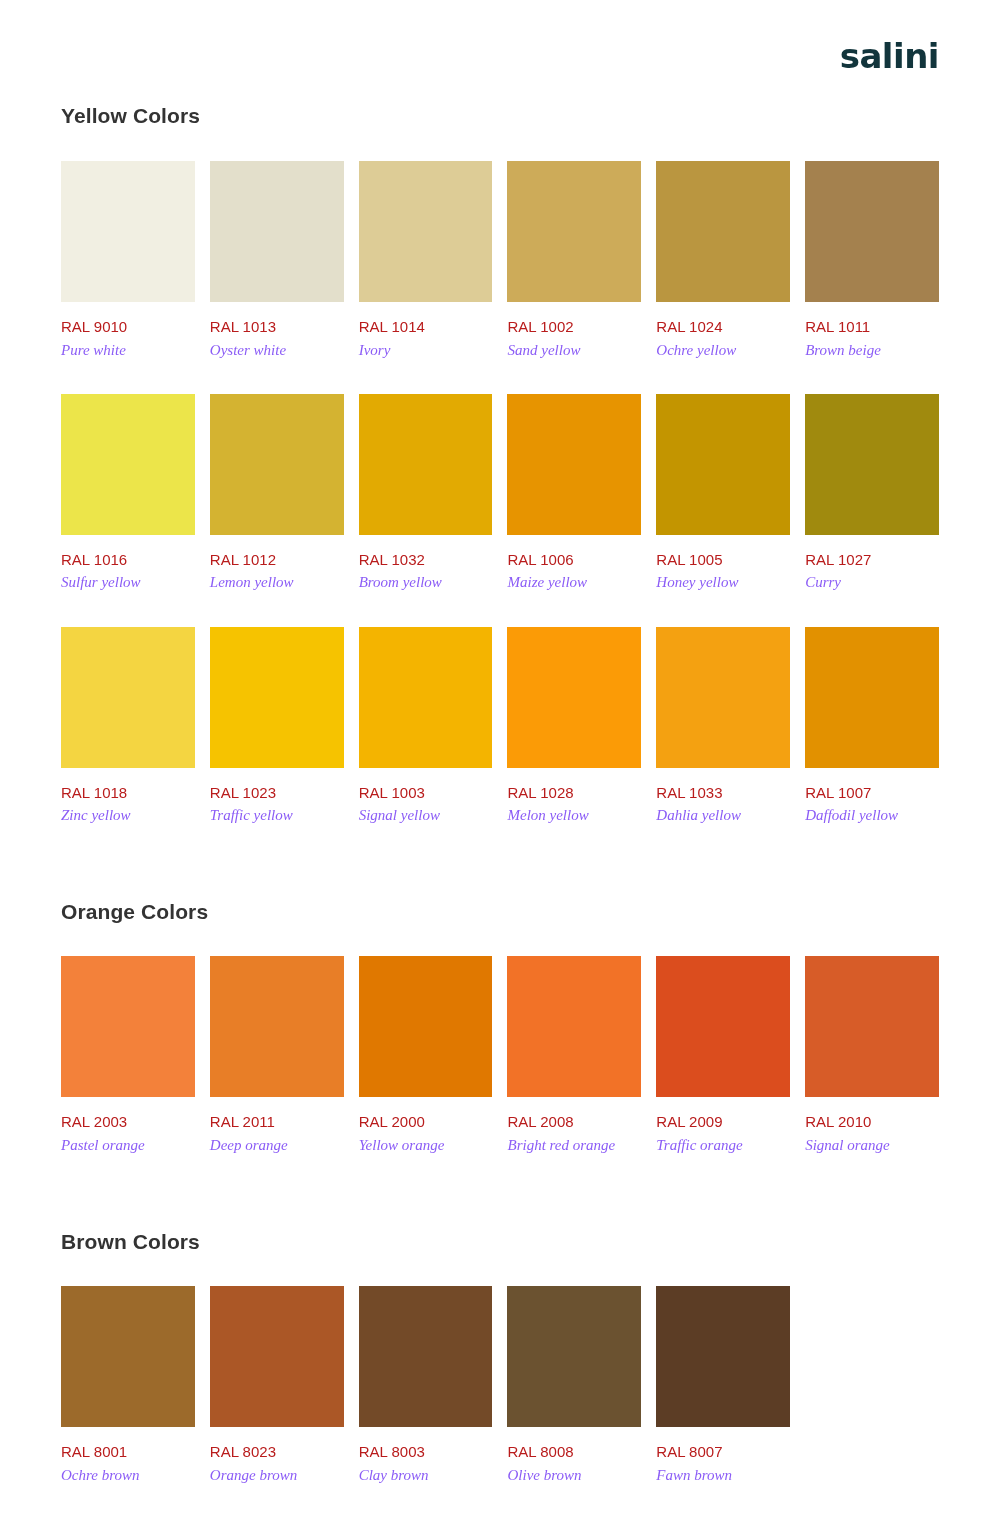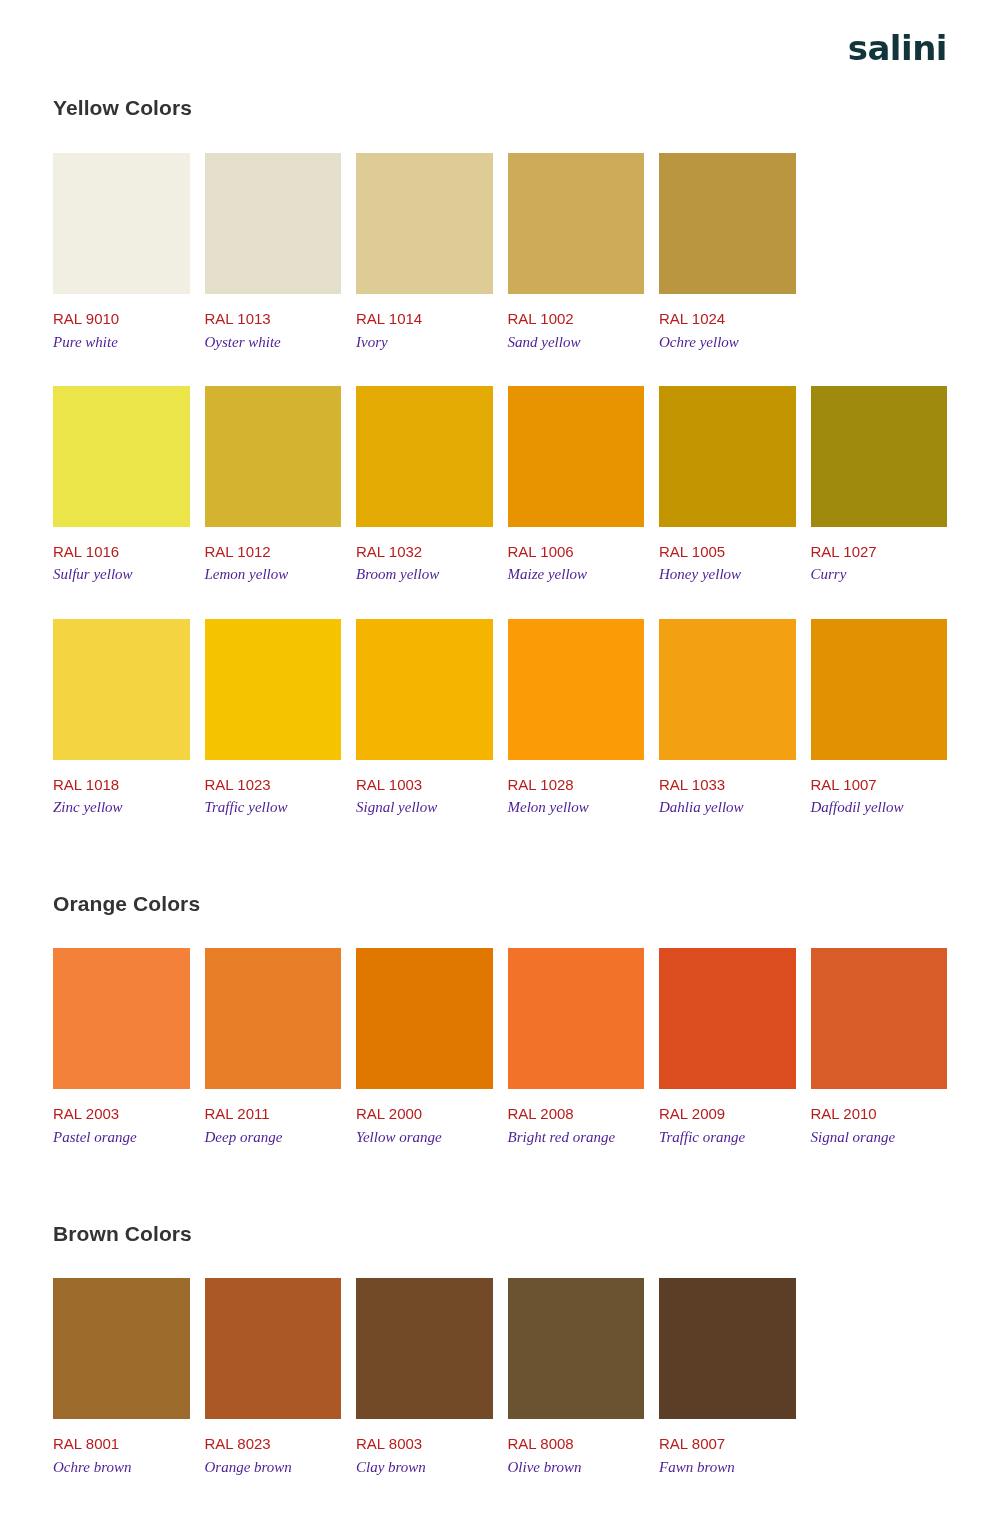--- a/index.html
+++ b/index.html
@@ -13,21 +13,21 @@
   body {
     font-family: "Liberation Sans", sans-serif;
     position: relative;
     overflow: hidden;
   }
 
   .page {
     width: 1000px;
     height: 1519px;
     position: relative;
-    padding: 0;
+    padding: 8px;
   }
 
   
   .header {
     height: 96px;
     display: flex;
     align-items: center;
     justify-content: flex-end;
     padding-right: 53px;
   }
@@ -76,21 +76,21 @@
     color: #b91c1c;
     margin-top: 17px;
     line-height: 1.1;
     white-space: nowrap;
   }
 
   .swatch-name {
     font-family: "Liberation Serif", serif;
     font-style: italic;
     font-size: 15px;
-    color: #4c1d95;
+    color: #8b5cf6;
     margin-top: 6px;
     line-height: 1.15;
     white-space: nowrap;
   }
 
   
   .row-gap { height: 35px; grid-column: 1 / -1; }
 
   
   .title-gap-yellow { height: 33px; }
@@ -128,20 +128,25 @@
           </div>
           <div class="swatch-cell">
             <div class="swatch-chip" style="background-color: rgb(205, 171, 89);"></div>
             <div class="swatch-code">RAL 1002</div>
             <div class="swatch-name">Sand yellow</div>
           </div>
           <div class="swatch-cell">
             <div class="swatch-chip" style="background-color: rgb(186, 150, 64);"></div>
             <div class="swatch-code">RAL 1024</div>
             <div class="swatch-name">Ochre yellow</div>
+          </div>
+          <div class="swatch-cell">
+            <div class="swatch-chip" style="background-color: rgb(164, 129, 78);"></div>
+            <div class="swatch-code">RAL 1011</div>
+            <div class="swatch-name">Brown beige</div>
           </div>
           <div class="row-gap"></div>
           <div class="swatch-cell">
             <div class="swatch-chip" style="background-color: rgb(236, 229, 74);"></div>
             <div class="swatch-code">RAL 1016</div>
             <div class="swatch-name">Sulfur yellow</div>
           </div>
           <div class="swatch-cell">
             <div class="swatch-chip" style="background-color: rgb(212, 179, 49);"></div>
             <div class="swatch-code">RAL 1012</div>

